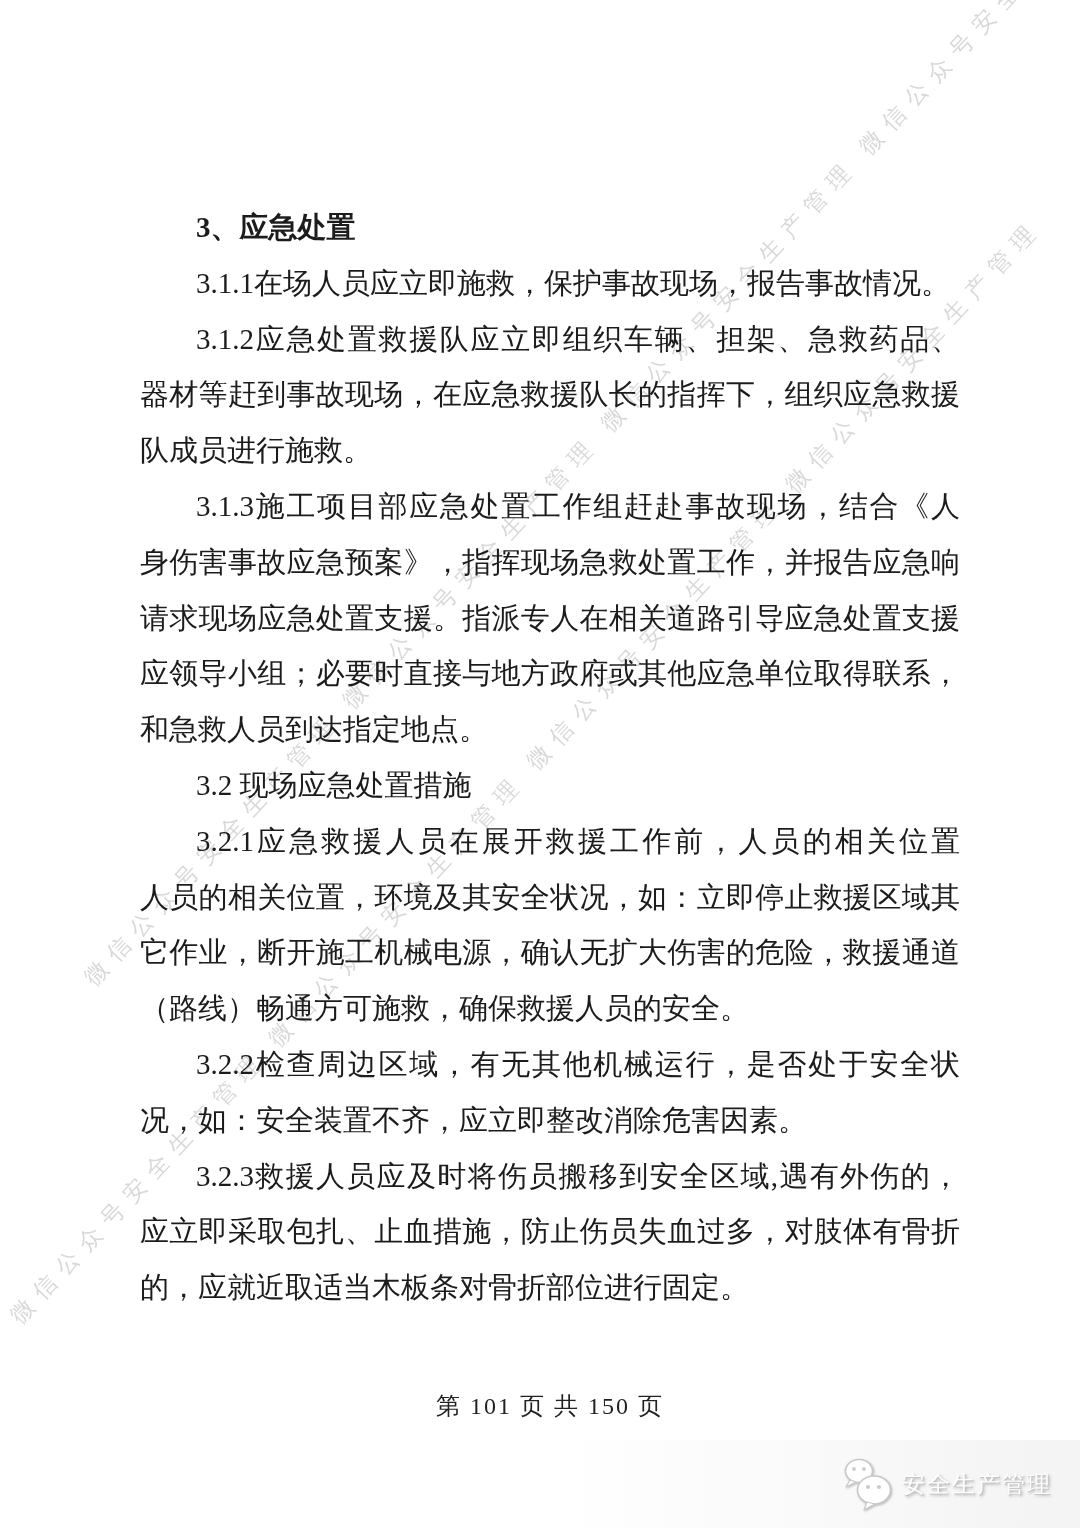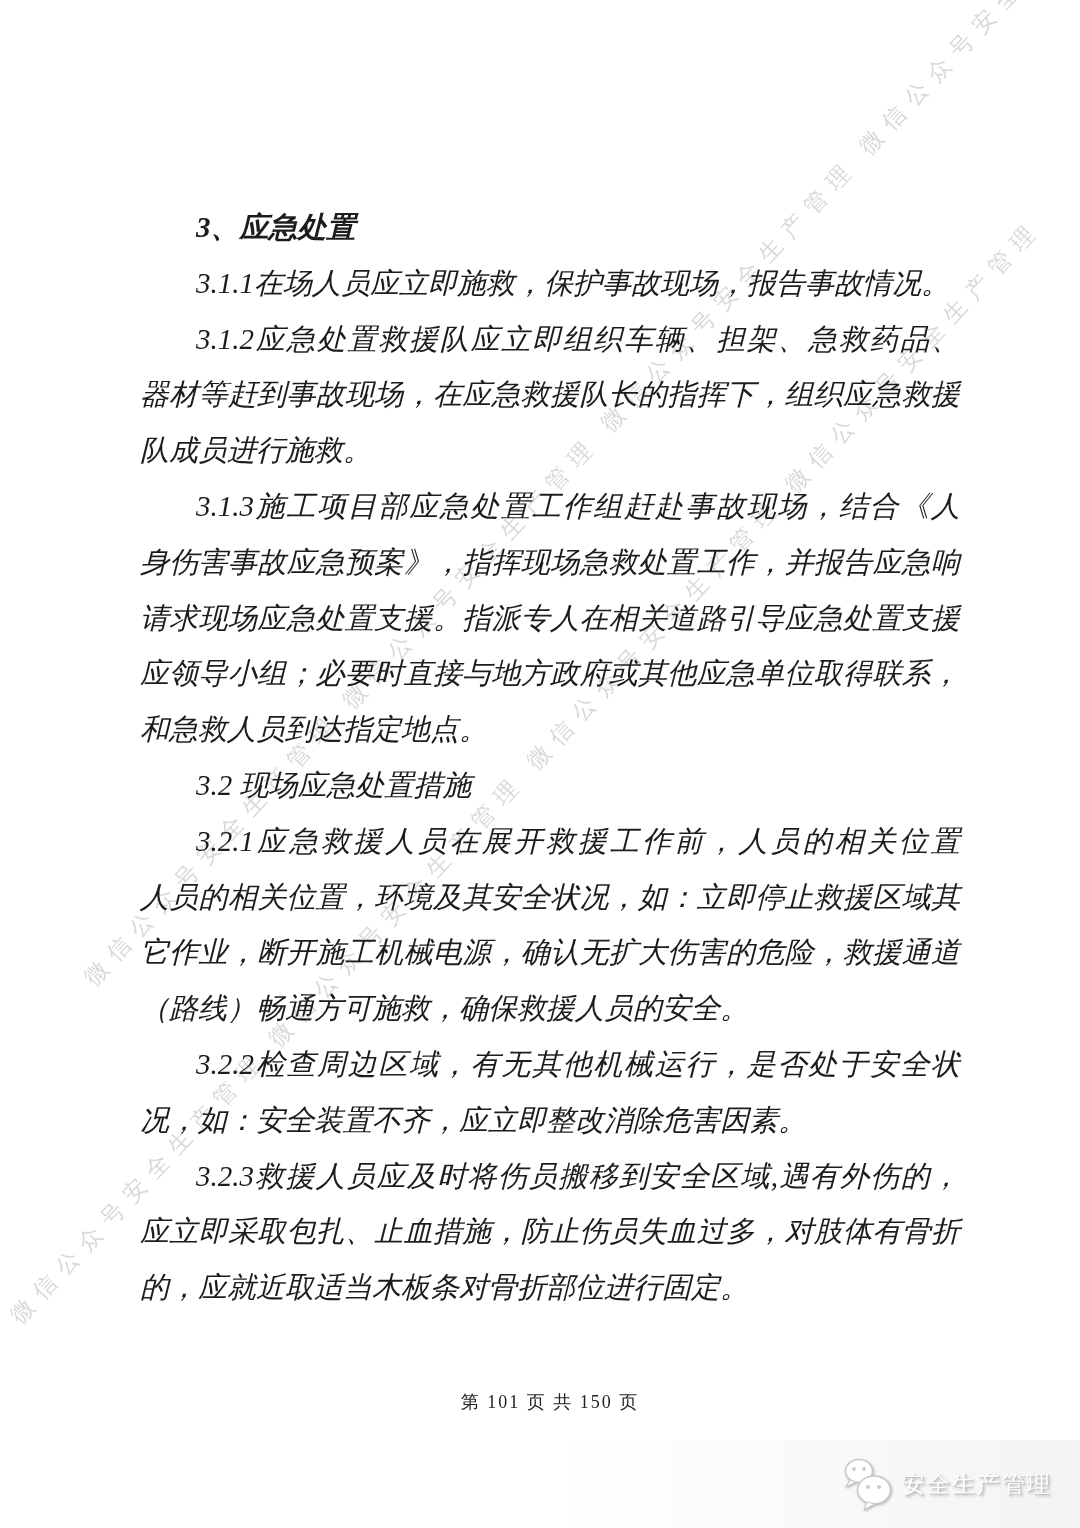--- a/index.html
+++ b/index.html
@@ -25,39 +25,38 @@
     z-index:1;
   }
   .wm1{left:-150px;top:418px;}   
   .wm2{left:-224px;top:756px;}   
   
   .content{
     position:absolute;
     left:140px;top:200px;
     width:820px;
     z-index:2;
-    font-style:italic;
   }
   .ln{
     font-size:29px;
     line-height:55.8px;
     text-align:justify;
     word-break:break-all;
     color:#1c1c1c;
   }
   .ind{padding-left:56px;}
   .jfull{text-align-last:justify;}
   .bold{font-weight:bold;}
   
   .footer{
     position:absolute;
     left:140px;top:1390px;
     width:820px;
     text-align:center;
-    font-size:18px;
+    font-size:24px;
     letter-spacing:2px;
     color:#222;
     z-index:2;
   }
   
   .brandbar{
     position:absolute;
     right:0;bottom:0;
     width:520px;height:88px;
     display:flex;

